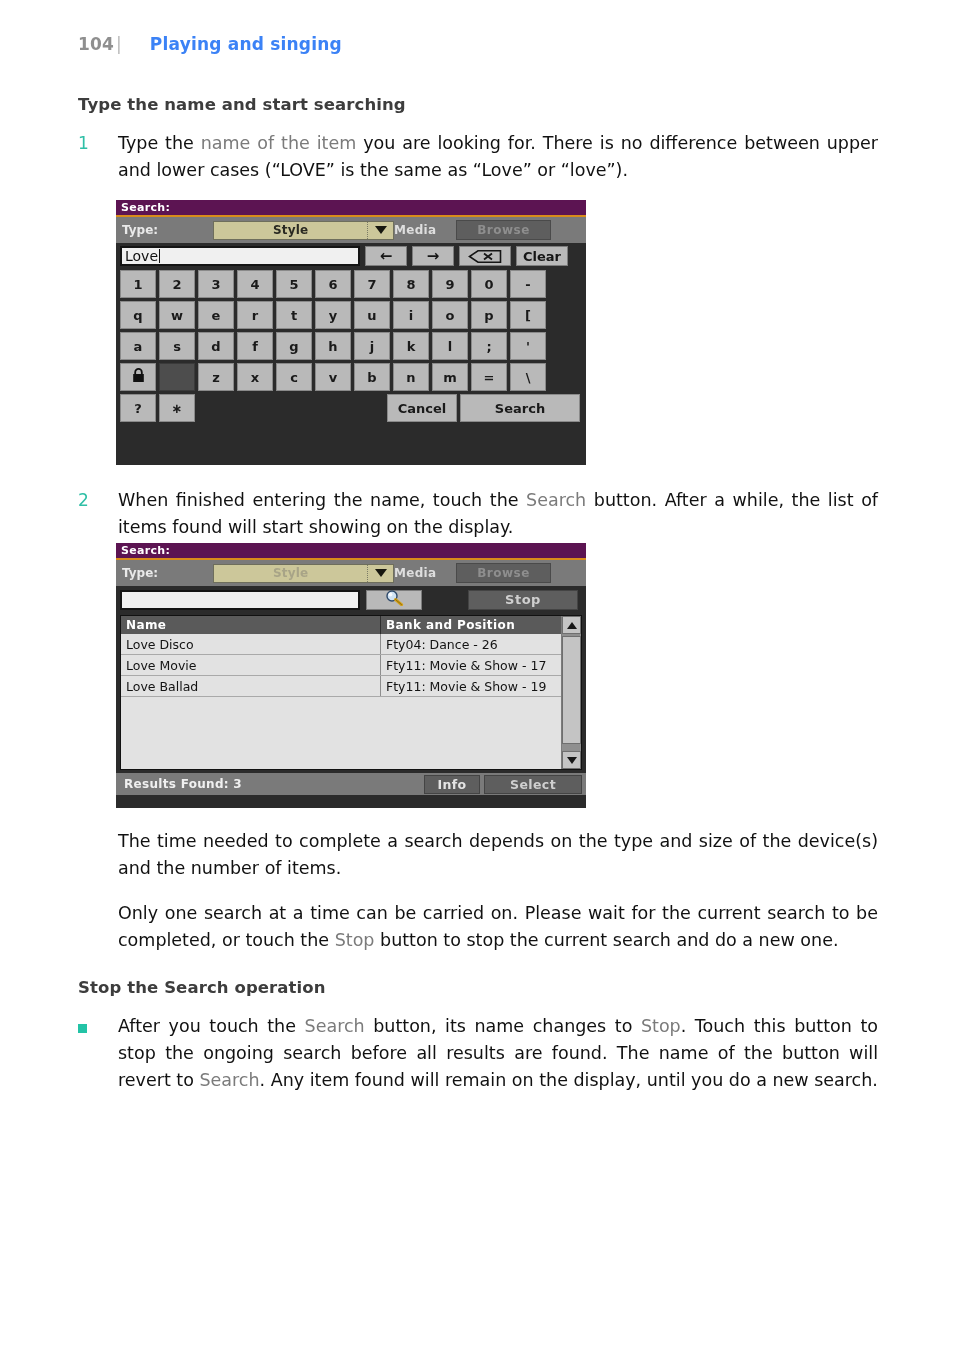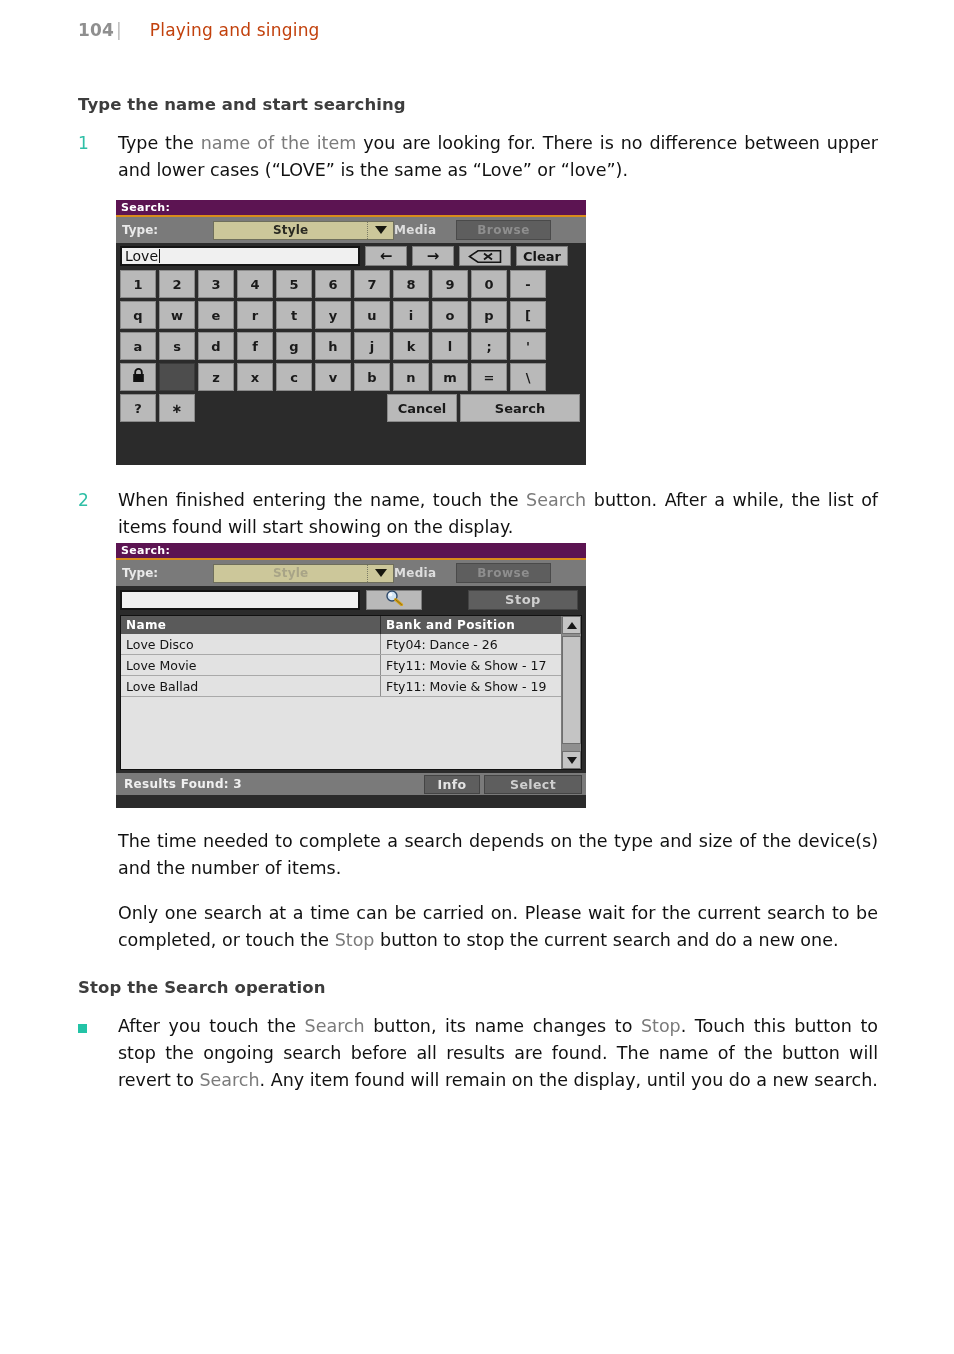--- a/index.html
+++ b/index.html
@@ -8,27 +8,27 @@
     width: 954px; height: 1354px;
     background: #ffffff;
     font-family: "DejaVu Sans", sans-serif;
     color: #1b1b1b;
     position: relative;
     overflow: hidden;
   }
 
   
   .page-header {
-    position: absolute; left: 78px; top: 20px;
+    position: absolute; left: 78px; top: 34px;
     display: flex; align-items: baseline; gap: 0;
     font-size: 17px;
   }
   .page-num { font-weight: 700; color: #8f8f8f; letter-spacing: .2px; }
   .page-rule { color: #b9b9b9; font-weight: 400; padding: 0 2px; }
-  .page-chapter { color: #c2410c; font-weight: 400; padding-left: 26px; letter-spacing: .2px; }
+  .page-chapter { color: #3b82f6; font-weight: 700; padding-left: 26px; letter-spacing: .2px; }
 
   
   .content { position: absolute; left: 78px; top: 95px; width: 800px; }
   h3.subhead {
     font-size: 16.5px; font-weight: 700; color: #3d3d3d;
     margin: 0 0 16px 0; letter-spacing: .1px;
   }
   h3.subhead.spaced { margin-top: 24px; }
 
   .step { display: flex; gap: 0; margin-bottom: 6px; }

